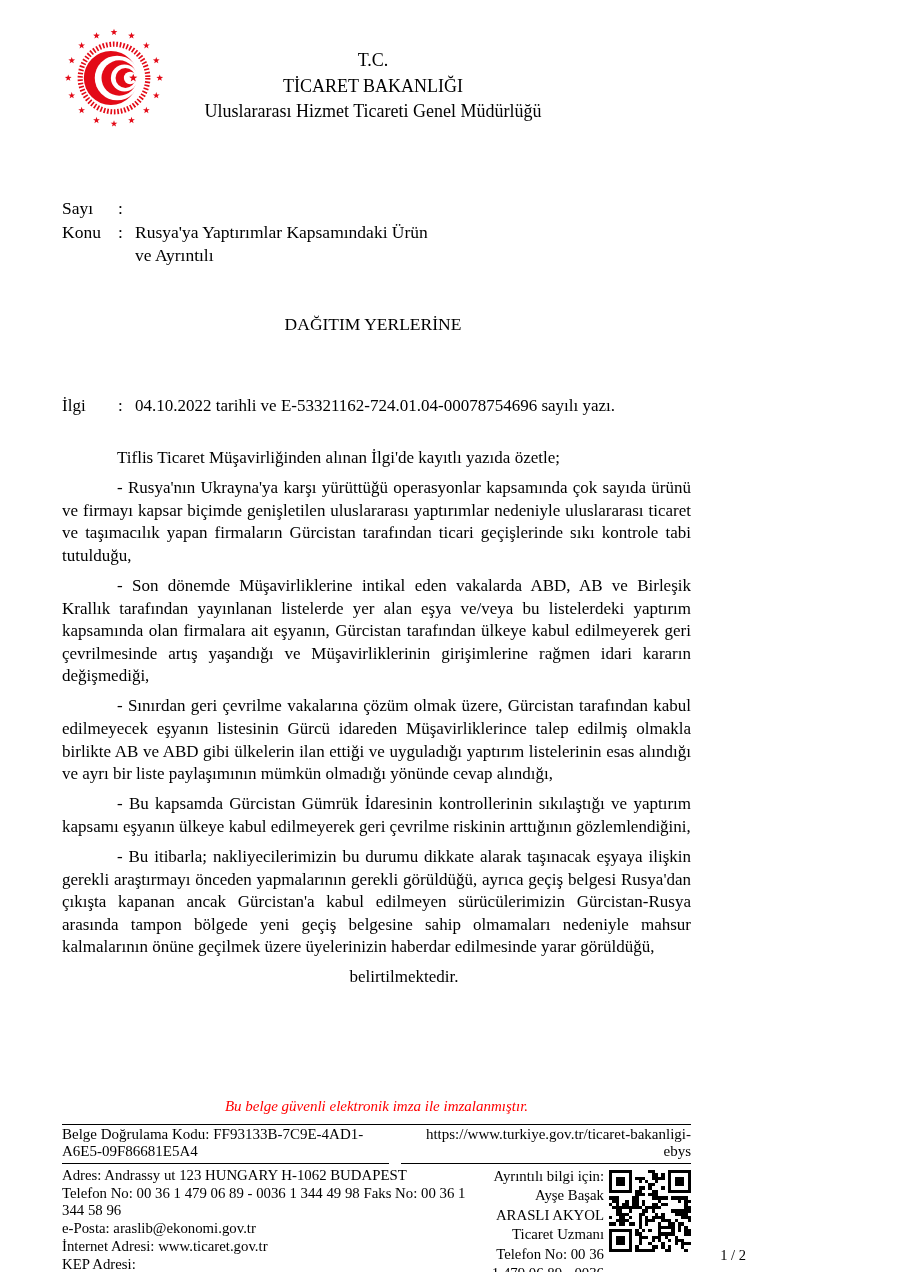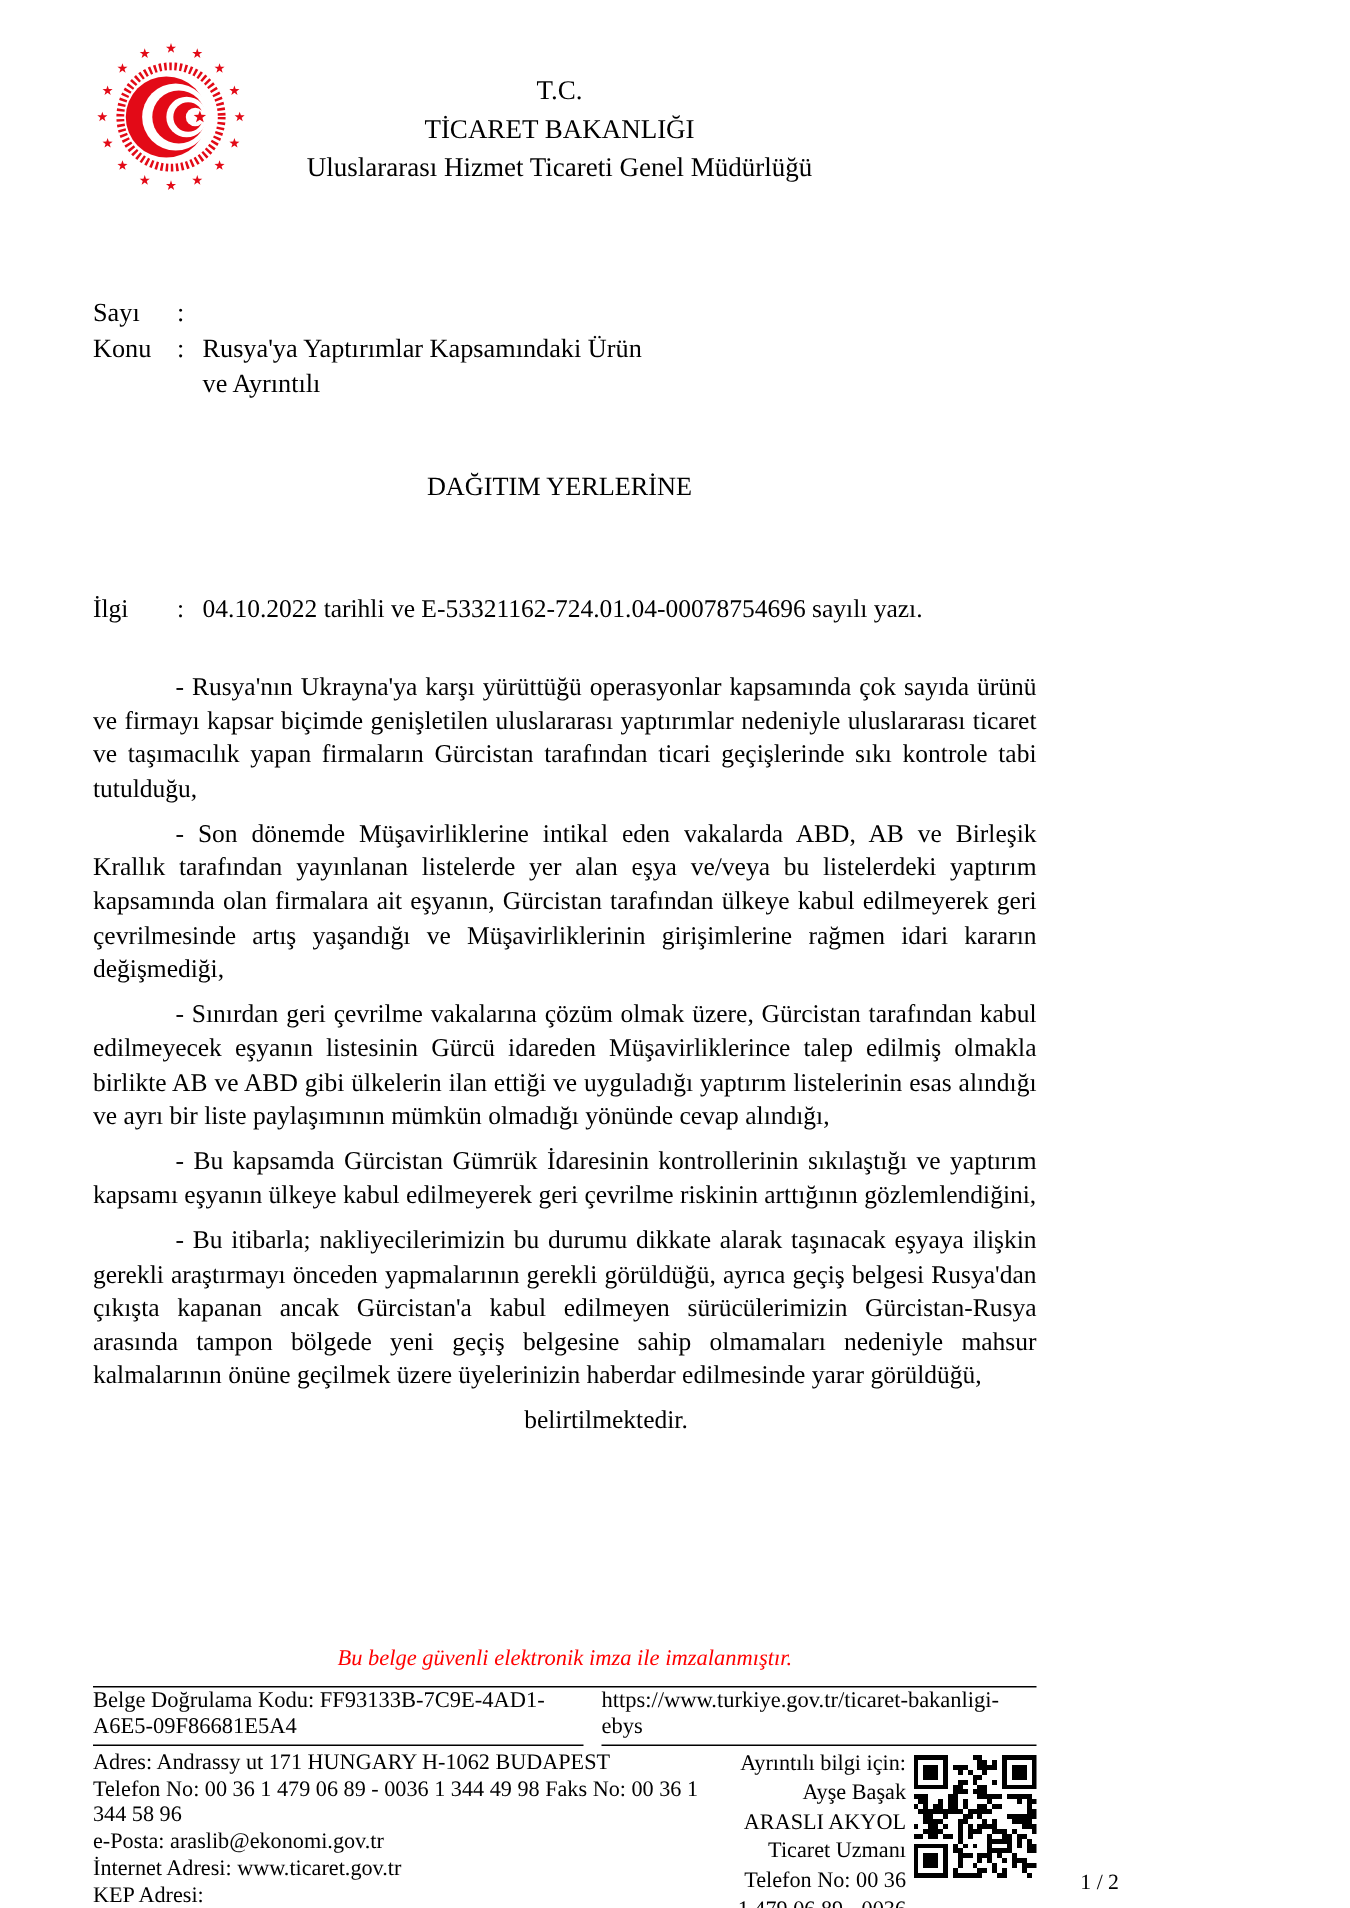--- a/index.html
+++ b/index.html
@@ -42,21 +42,21 @@
   .body p{margin:0 0 7.5px 0;text-indent:55px;text-align:justify;
     font-size:17px;line-height:22.6px;}
   .body p.noj{text-align:center;}
 
   
   .bottom{position:absolute;top:1098px;left:62px;right:55px;font-size:15px;}
   .sig{text-align:center;color:var(--sig-red);font-size:15px;font-style:italic;}
   .verify{display:flex;border-top:1.5px solid #000;margin-top:9px;}
   .v-left{flex:1;border-bottom:1.5px solid #000;padding:1px 0 3px 0;}
   .v-right{width:290px;margin-left:12px;border-bottom:1.5px solid #000;
-    padding:1px 0 3px 0;}
+    text-align:right;padding:1px 0 3px 0;}
   .cols{display:flex;margin-top:3px;font-size:14.8px;}
   .f-left{width:425px;line-height:17.7px;}
   .f-left div{margin:0;}
   .f-right{flex:1;display:flex;justify-content:flex-end;align-items:flex-start;}
   .f-right-text{text-align:right;line-height:19.4px;max-width:292px;margin-right:5px;}
   .qr{width:82px;height:86px;flex:none;margin-top:1px;shape-rendering:crispEdges;}
 
   .pageno{position:absolute;bottom:8px;left:0;right:0;text-align:right;font-size:14.5px;font-family:Liberation Serif, serif;}
 </style>
 </head>
@@ -115,39 +115,40 @@
 
   <div class="recipient">DAĞITIM YERLERİNE</div>
 
   <div class="ref">
     <div>İlgi</div>
     <div>:</div>
     <div>04.10.2022 tarihli ve E-53321162-724.01.04-00078754696 sayılı yazı.</div>
   </div>
 
   <div class="body">
+    <p>Tiflis Ticaret Müşavirliğinden alınan İlgi'de kayıtlı yazıda özetle;</p>
     <p>- Rusya'nın Ukrayna'ya karşı yürüttüğü operasyonlar kapsamında çok sayıda ürünü ve firmayı kapsar biçimde genişletilen uluslararası yaptırımlar nedeniyle uluslararası ticaret ve taşımacılık yapan firmaların Gürcistan tarafından ticari geçişlerinde sıkı kontrole tabi tutulduğu,</p>
     <p>- Son dönemde Müşavirliklerine intikal eden vakalarda ABD, AB ve Birleşik Krallık tarafından yayınlanan listelerde yer alan eşya ve/veya bu listelerdeki yaptırım kapsamında olan firmalara ait eşyanın, Gürcistan tarafından ülkeye kabul edilmeyerek geri çevrilmesinde artış yaşandığı ve Müşavirliklerinin girişimlerine rağmen idari kararın değişmediği,</p>
     <p>- Sınırdan geri çevrilme vakalarına çözüm olmak üzere, Gürcistan tarafından kabul edilmeyecek eşyanın listesinin Gürcü idareden Müşavirliklerince talep edilmiş olmakla birlikte AB ve ABD gibi ülkelerin ilan ettiği ve uyguladığı yaptırım listelerinin esas alındığı ve ayrı bir liste paylaşımının mümkün olmadığı yönünde cevap alındığı,</p>
     <p>- Bu kapsamda Gürcistan Gümrük İdaresinin kontrollerinin sıkılaştığı ve yaptırım kapsamı eşyanın ülkeye kabul edilmeyerek geri çevrilme riskinin arttığının gözlemlendiğini,</p>
     <p>- Bu itibarla; nakliyecilerimizin bu durumu dikkate alarak taşınacak eşyaya ilişkin gerekli araştırmayı önceden yapmalarının gerekli görüldüğü, ayrıca geçiş belgesi Rusya'dan çıkışta kapanan ancak Gürcistan'a kabul edilmeyen sürücülerimizin Gürcistan-Rusya arasında tampon bölgede yeni geçiş belgesine sahip olmamaları nedeniyle mahsur kalmalarının önüne geçilmek üzere üyelerinizin haberdar edilmesinde yarar görüldüğü,</p>
     <p class="noj">belirtilmektedir.</p>
   </div>
 
   <div class="bottom">
     <div class="sig">Bu belge güvenli elektronik imza ile imzalanmıştır.</div>
 
     <div class="verify">
       <div class="v-left">Belge Doğrulama Kodu: FF93133B-7C9E-4AD1-A6E5-09F86681E5A4</div>
       <div class="v-right">https://www.turkiye.gov.tr/ticaret-bakanligi-ebys</div>
     </div>
 
     <div class="cols">
       <div class="f-left">
-        <div>Adres: Andrassy ut 171 HUNGARY H-1062 BUDAPEST</div>
+        <div>Adres: Andrassy ut 123 HUNGARY H-1062 BUDAPEST</div>
         <div>Telefon No: 00 36 1 479 06 89  - 0036 1 344 49 98 Faks No: 00 36 1 344 58 96</div>
         <div>e-Posta: araslib@ekonomi.gov.tr</div>
         <div>İnternet Adresi: www.ticaret.gov.tr</div>
         <div>KEP Adresi:</div>
       </div>
       <div class="f-right">
         <div class="f-right-text">
           <div>Ayrıntılı bilgi için:</div>
           <div>Ayşe Başak ARASLI AKYOL</div>
           <div>Ticaret Uzmanı</div>

